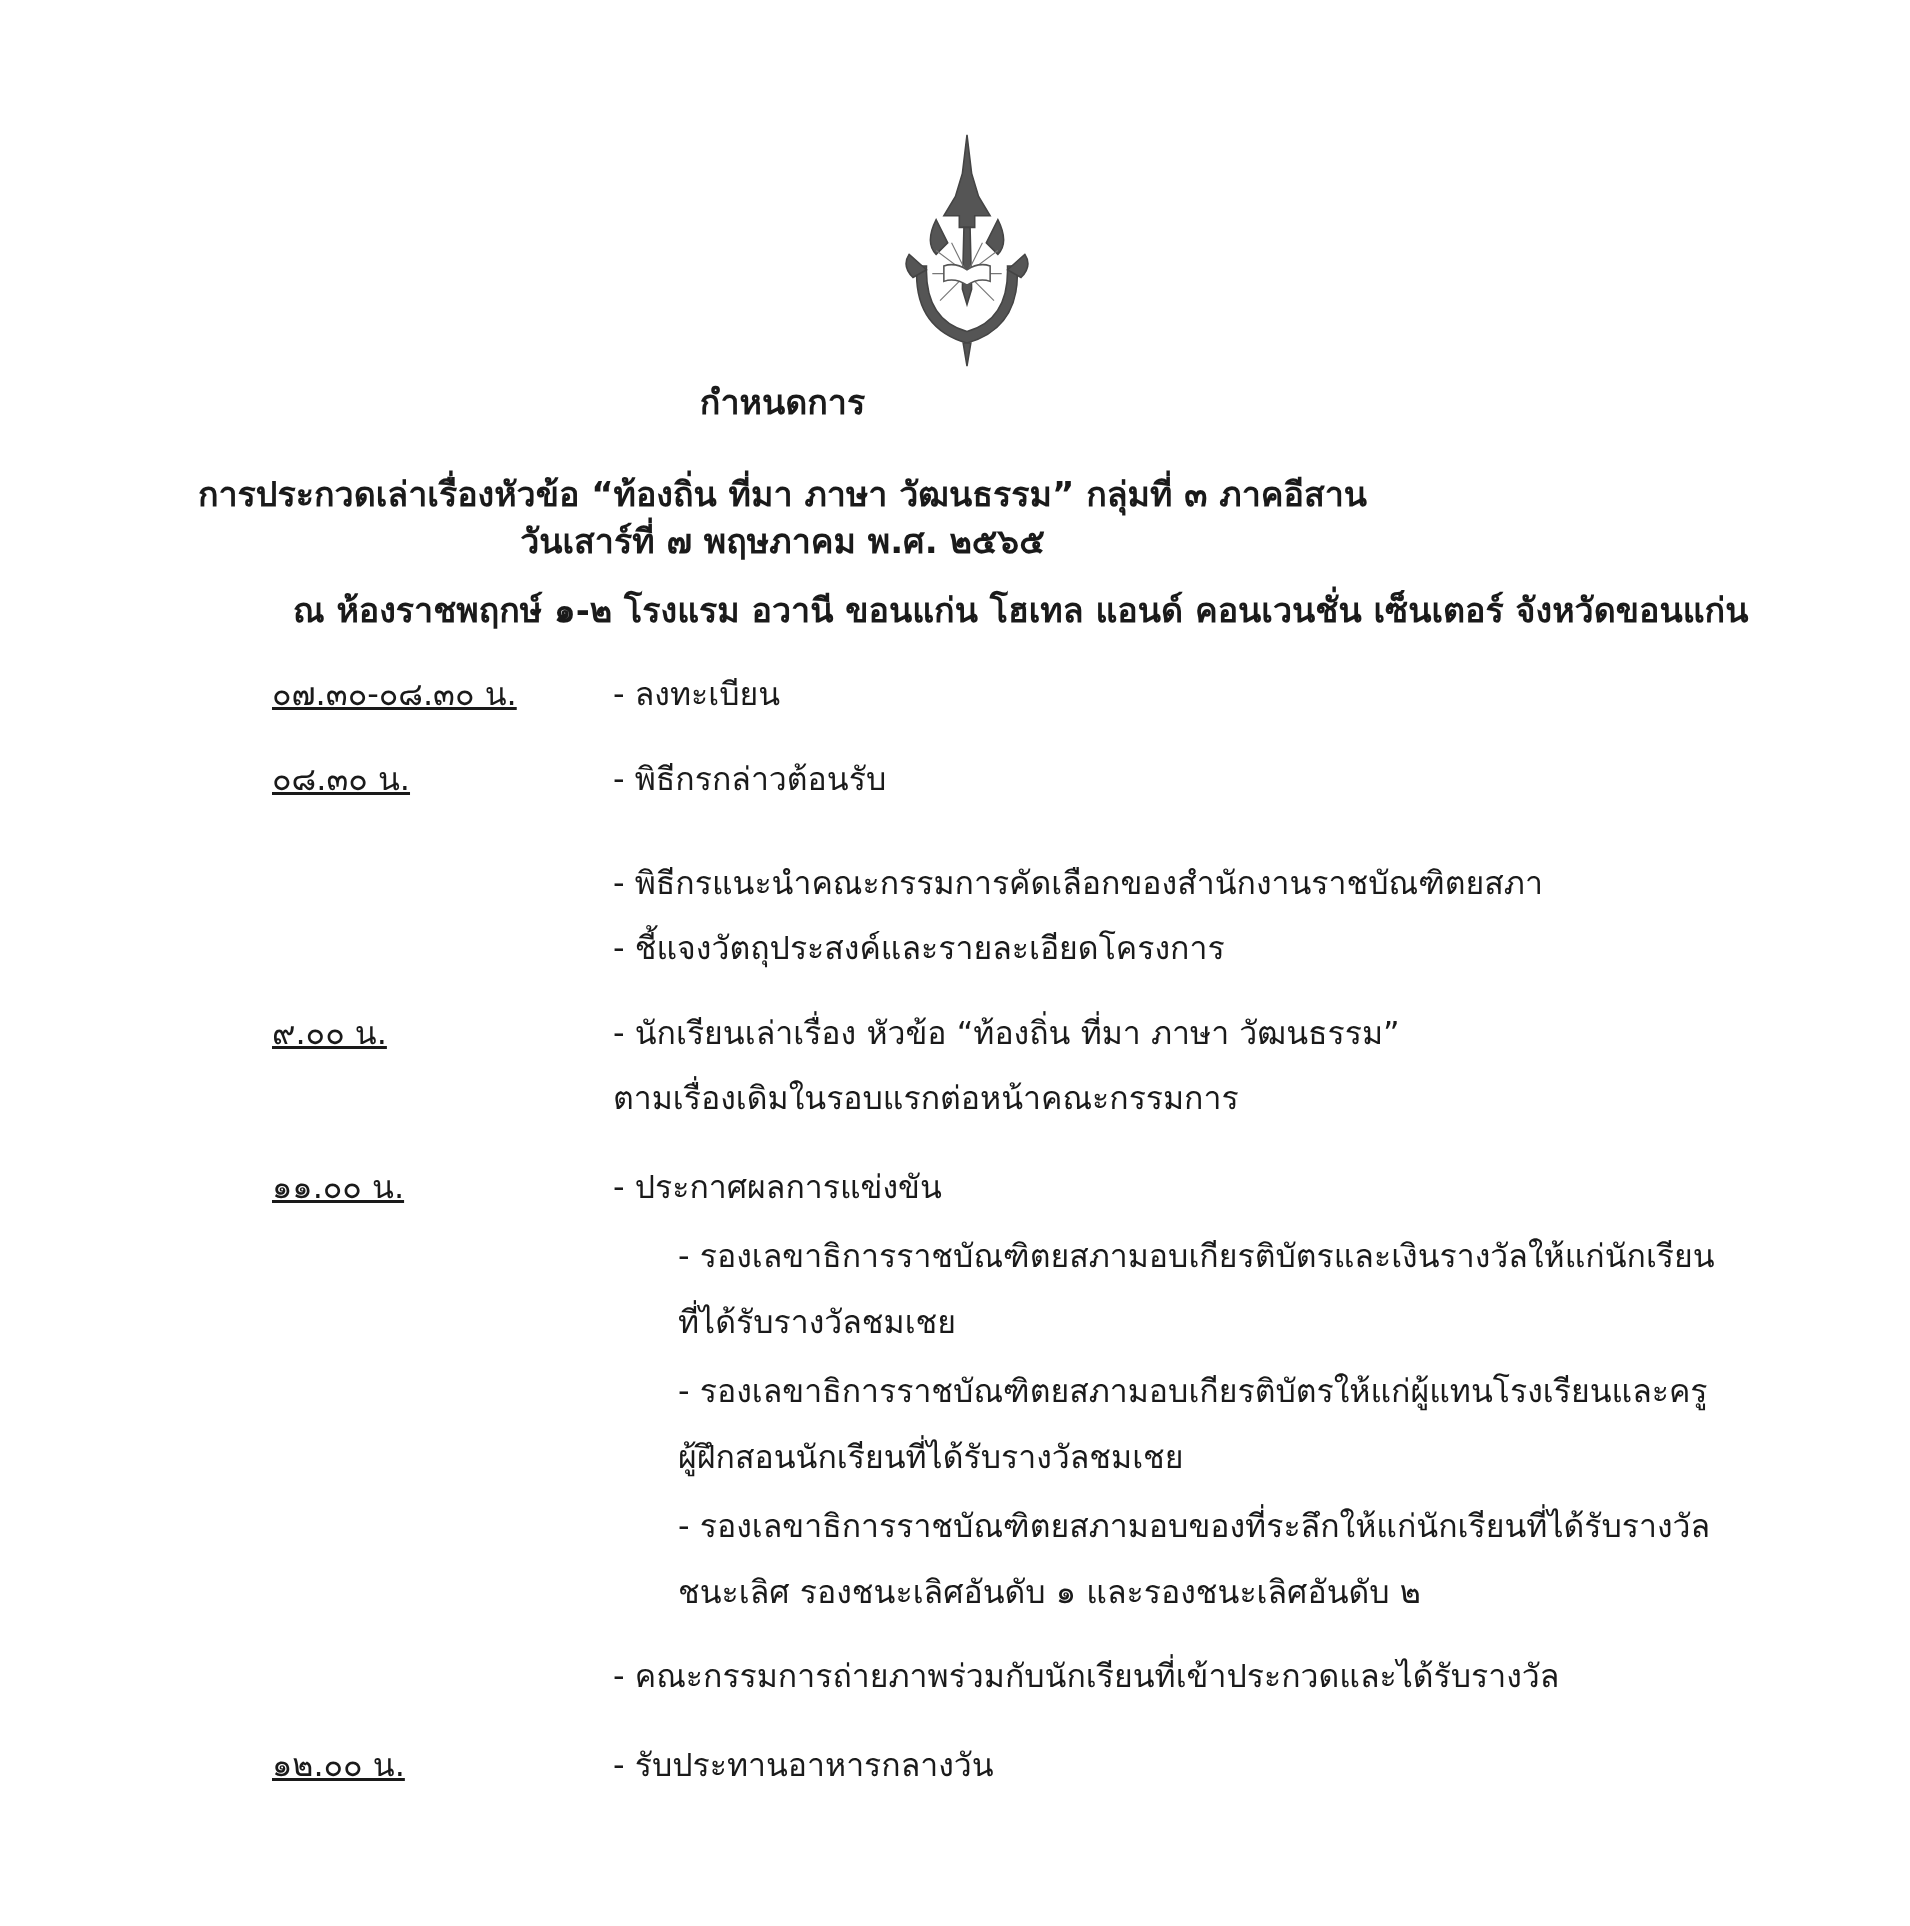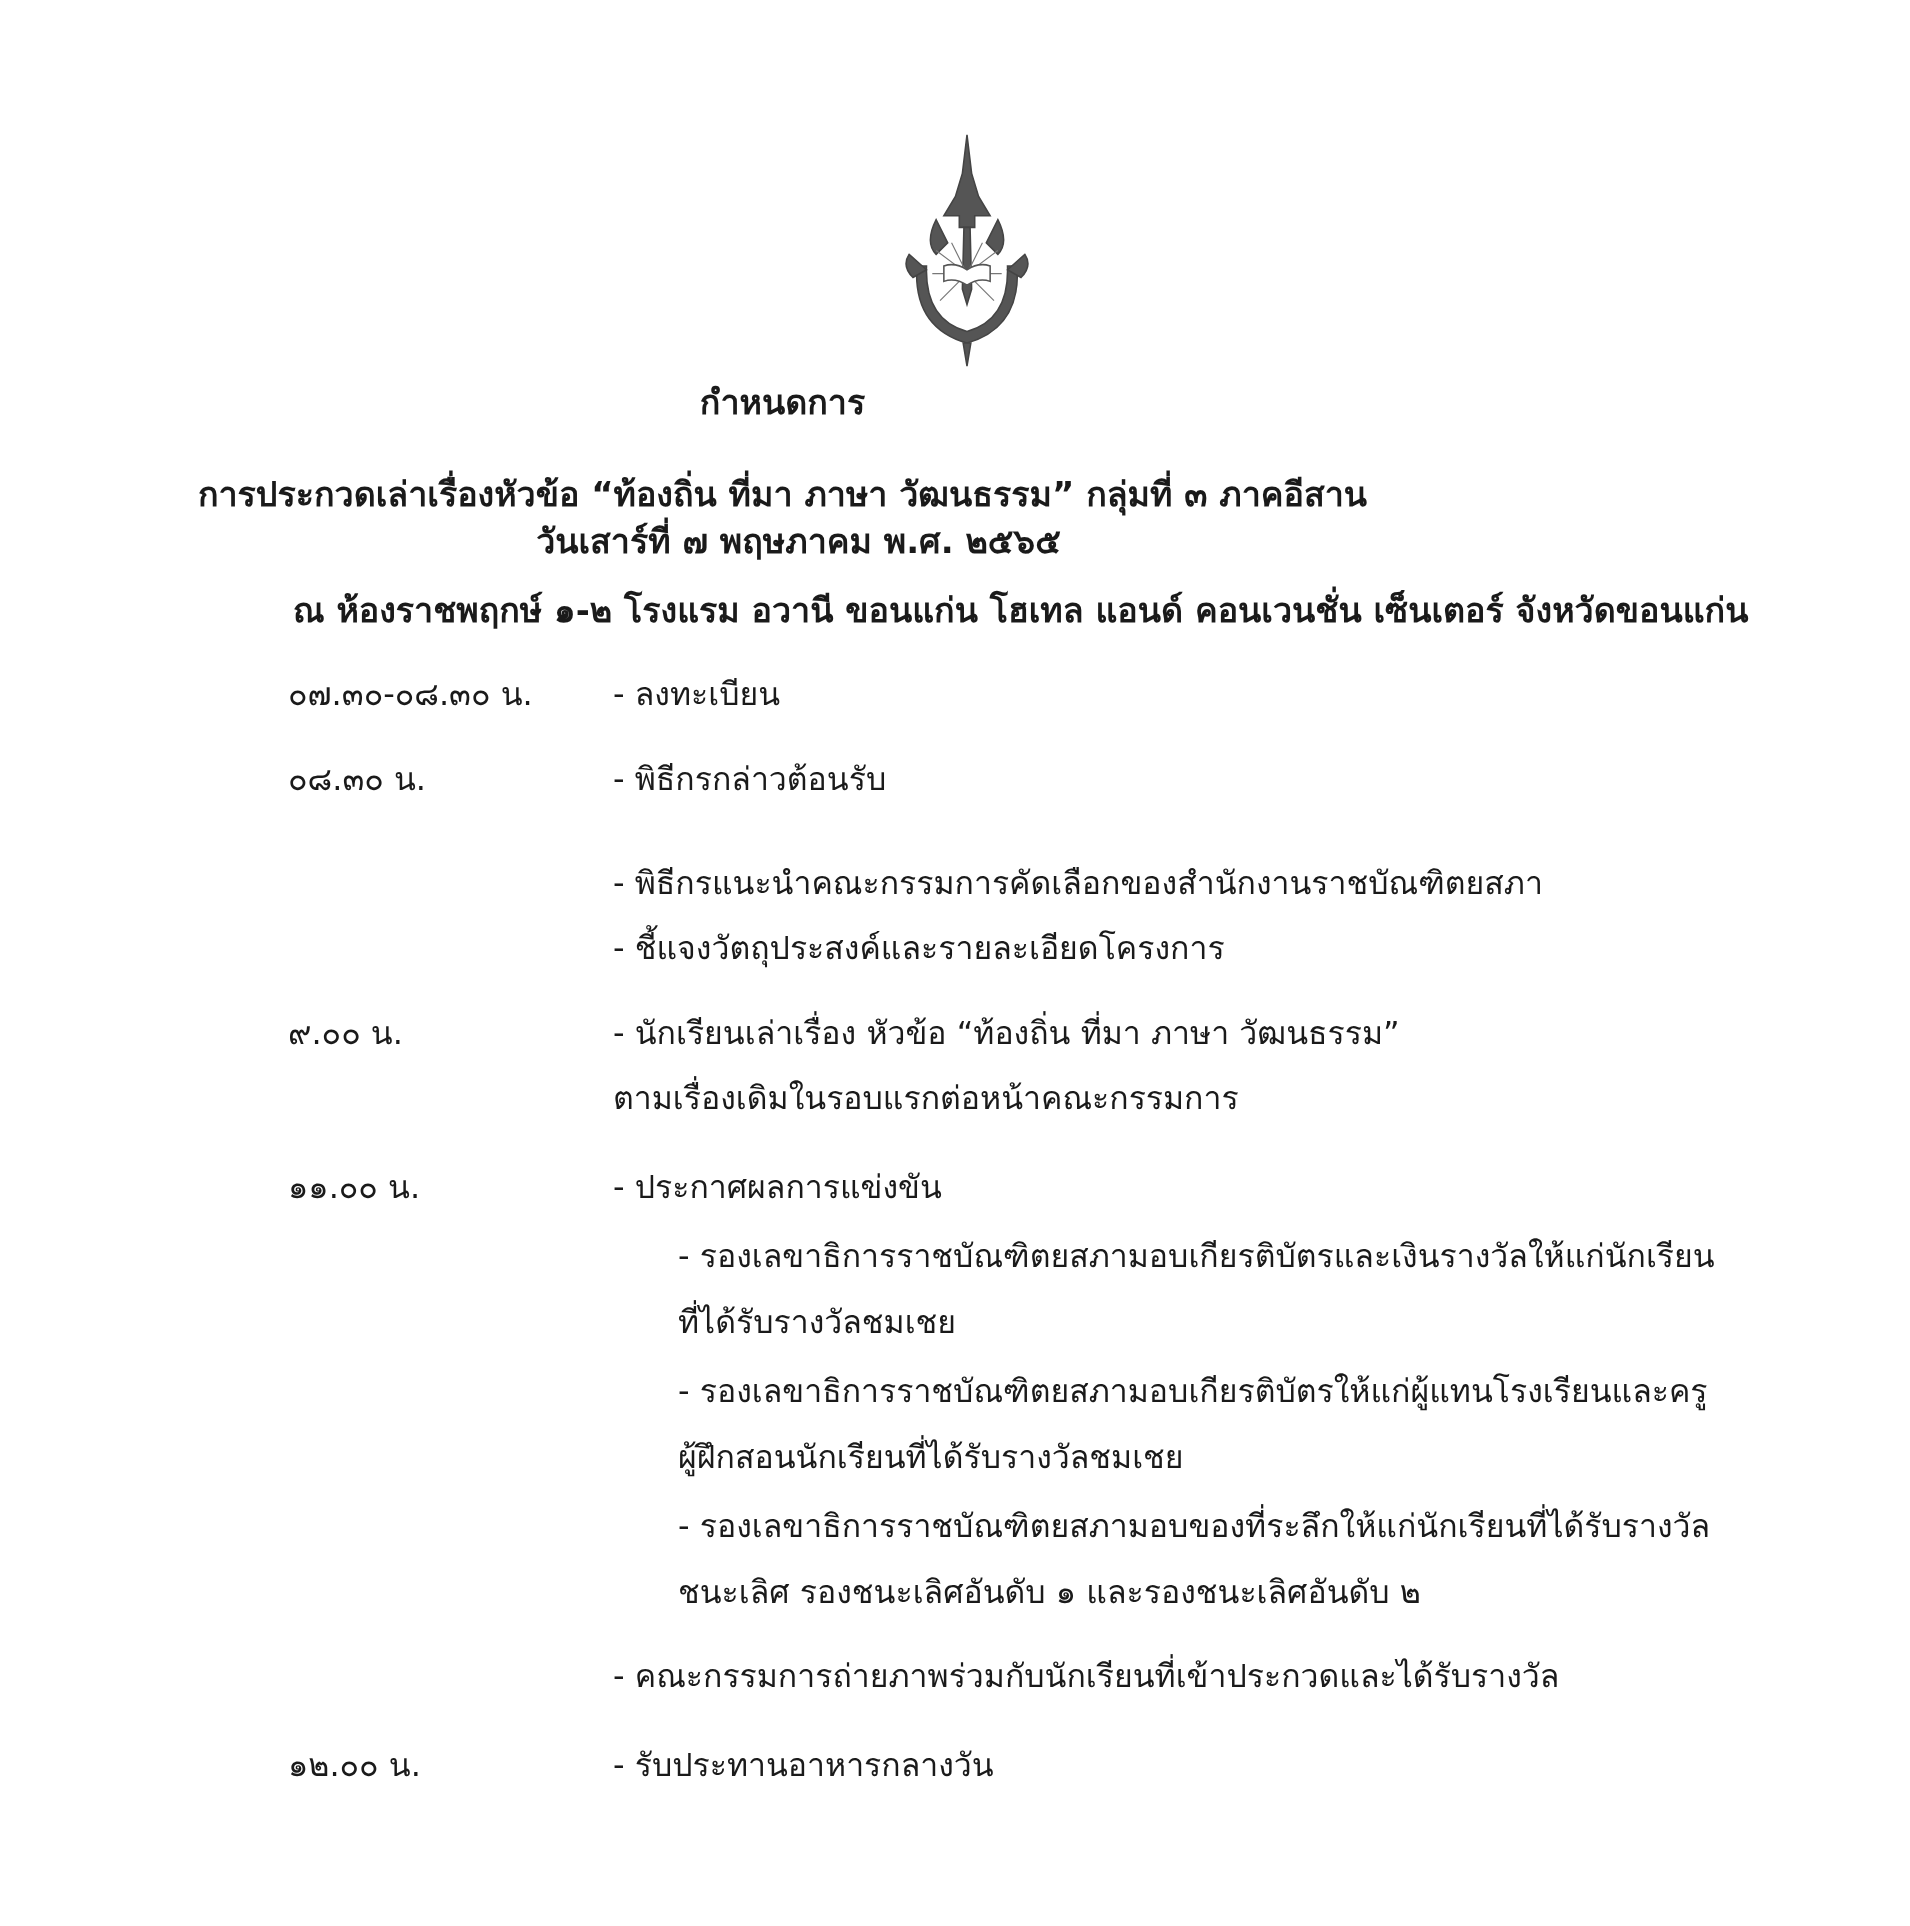--- a/index.html
+++ b/index.html
@@ -2,24 +2,24 @@
 <html style="font-size:6.2px"><head>
 <meta charset="utf-8">
 <style>
   html, body { margin:0; padding:0; background:#ffffff; }
   body { width:1911px; height:2702px; position:relative; overflow:hidden;
          font-family:"DejaVu Sans", sans-serif; color:#1a1a1a; }
   .logo { position:absolute; left:859px; top:127px; width:216px; height:247px; }
   .header { position:absolute; left:0; width:1565px; text-align:center; font-weight:bold; font-size:34px; line-height:1; }
   .h1 { top:385px; }
   .h2 { top:451px;margin-top:26px; }
-  .h3 { top:524px;padding-left:16px; }
+  .h3 { top:524px; }
   .h4 { top:593px; left:293px; width:1418px; white-space:nowrap; }
   .row { position:absolute; font-size:32px; line-height:1; white-space:nowrap; }
-  .time { left:288px; }
+  .time { left:272px;text-decoration:underline; }
   .desc { left:613px;text-align:right; }
   .sub  { left:678px; }
 </style>
 </head>
 <body>
 
 <div class="logo">
   <svg width="216" height="247" viewBox="0 0 560 640">
     <g fill="#555" stroke="#444" stroke-width="4">
 

